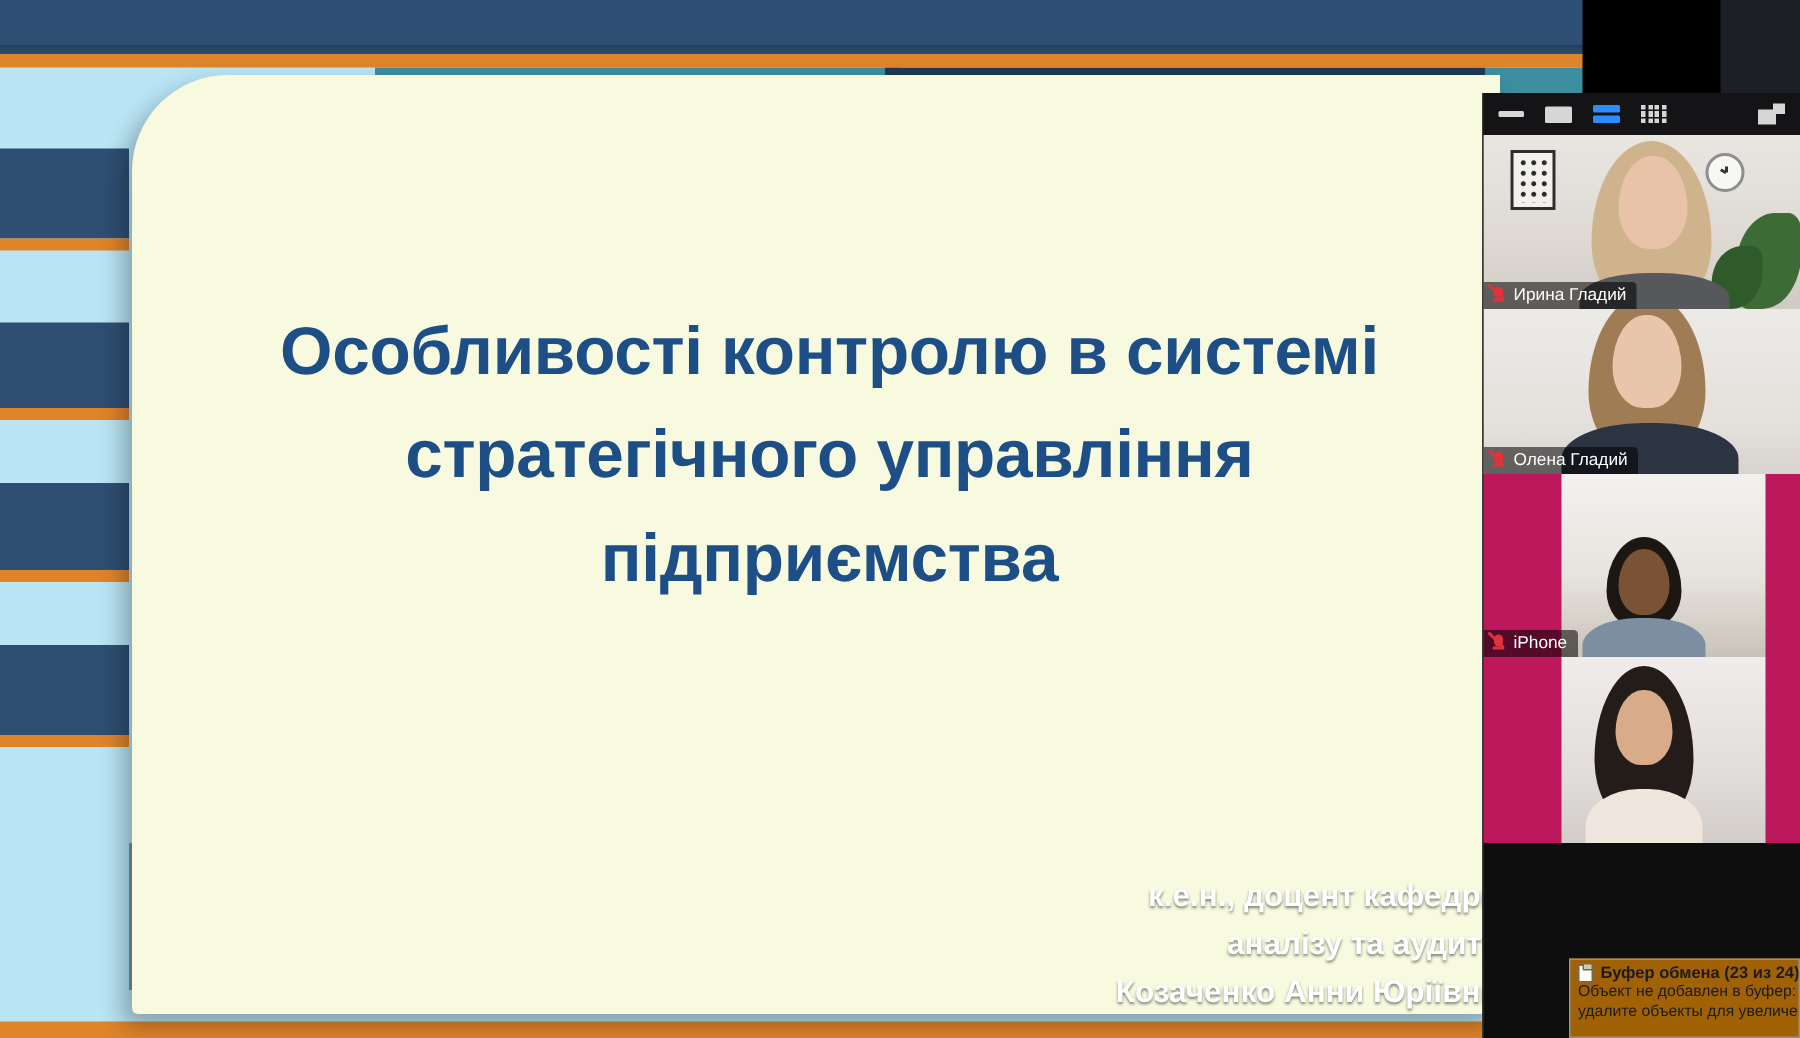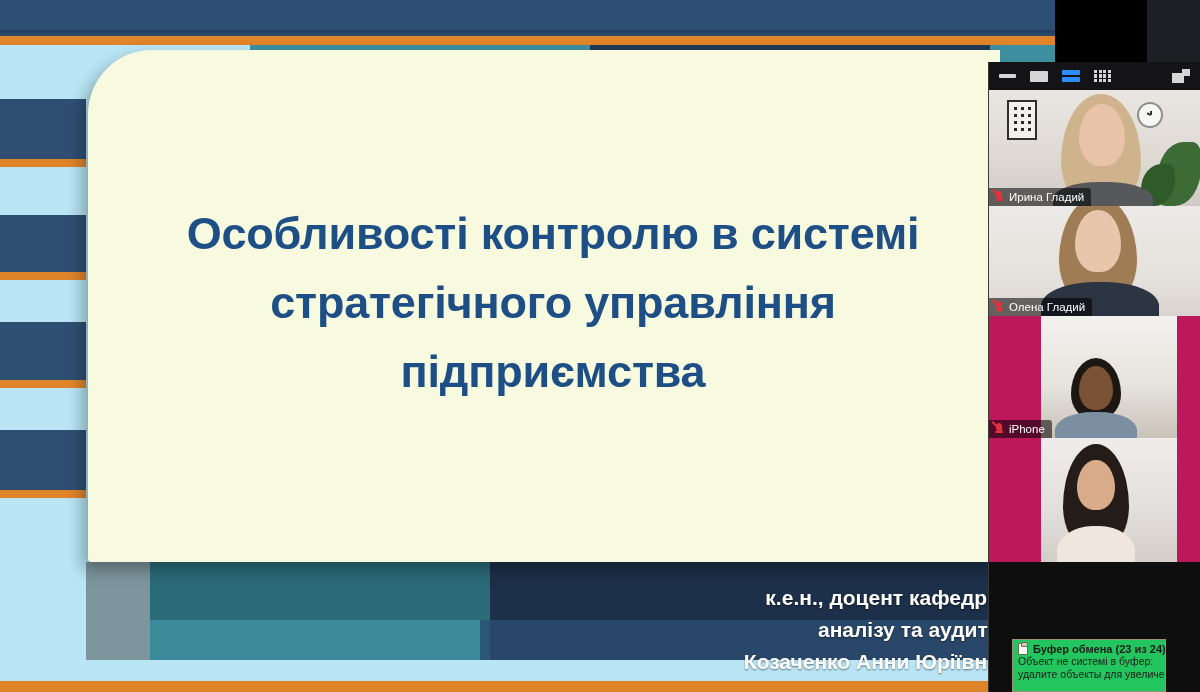--- a/index.html
+++ b/index.html
@@ -34,21 +34,21 @@
   .blk-teal-d { background: #2a6b78; }
   .blk-navy   { background: #2d4f74; }
   .blk-navy-d { background: #1f3a55; }
   .blk-navy-x { background: #1c3049; }
   .blk-gray   { background: #7d959d; }
   .blk-lblue  { background: #b9e5f5; }
 
   
   .card {
     position: absolute; left: 88px; top: 50px;
-    width: 912px; height: 512px;
+    width: 912px; height: 626px;
     background: #f7fade;
     border-top-left-radius: 64px;
     border-bottom-left-radius: 4px;
     box-shadow: -6px 8px 16px rgba(0,0,0,.30);
   }
   .card-title {
     position: absolute; left: 70px; top: 150px;
     width: 790px;
     text-align: center;
     color: #1d4e85;
@@ -146,23 +146,23 @@
      background-image: radial-gradient(#2a2a2a 34%, transparent 36%);
      background-size: 7px 7px; }
   .clock { position:absolute; border-radius:50%; background:#f7f7f5; border:2px solid #8e8e8e; }
   .clock .h1 { position:absolute; left:50%; top:30%; width:1.5px; height:22%; background:#333; transform-origin: bottom; }
   .clock .h2 { position:absolute; left:50%; top:50%; width:1.5px; height:20%; background:#333;
      transform-origin: top; transform: rotate(120deg); }
   .plant { position:absolute; border-radius: 60% 20% 60% 20%; background:#3d6b35; }
 
   
   .clip-note {
-    position: absolute; left: 1012px; top: 639px;
+    position: absolute; left: 1046px; top: 639px;
     width: 154px; height: 53px;
-    background: #22c55e;
+    background: #a16207;
     border: 1px solid #9a9277;
     color: #1b1b1b;
     padding: 3px 4px 2px 5px;
     overflow: hidden;
   }
   .clip-head { display: flex; align-items: center; gap: 5px; font-size: 11px; font-weight: bold;
      white-space: nowrap; }
   .clip-ico { position: relative; width: 10px; height: 12px; flex: none;
      background: #fdfbf2; border: 1px solid #6a6a5a; border-radius: 1px; }
   .clip-ico::before { content:""; position:absolute; left:2px; top:-2px; width:5px; height:3px;
@@ -323,17 +323,17 @@
         <div class="torso" style="left:16px;top:88px;width:78px;height:36px;background:#efe7dd;"></div>
       </div>
     </div>
   </div>
 
   <div class="clip-note">
     <div class="clip-head">
       <span class="clip-ico"></span>
       <span>Буфер обмена (23 из 24)</span>
     </div>
-    <div class="clip-line">Объект не системі в буфер:</div>
+    <div class="clip-line">Объект не добавлен в буфер:</div>
     <div class="clip-line">удалите объекты для увеличен</div>
   </div>
 
 </div>
 
 </body></html>

